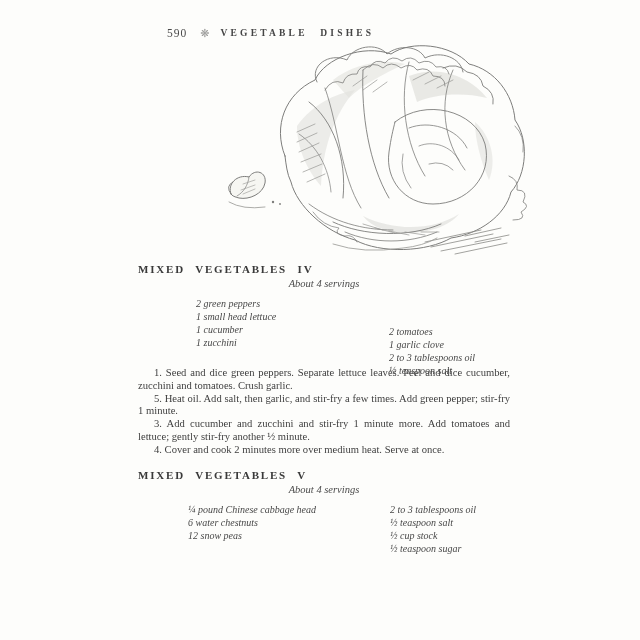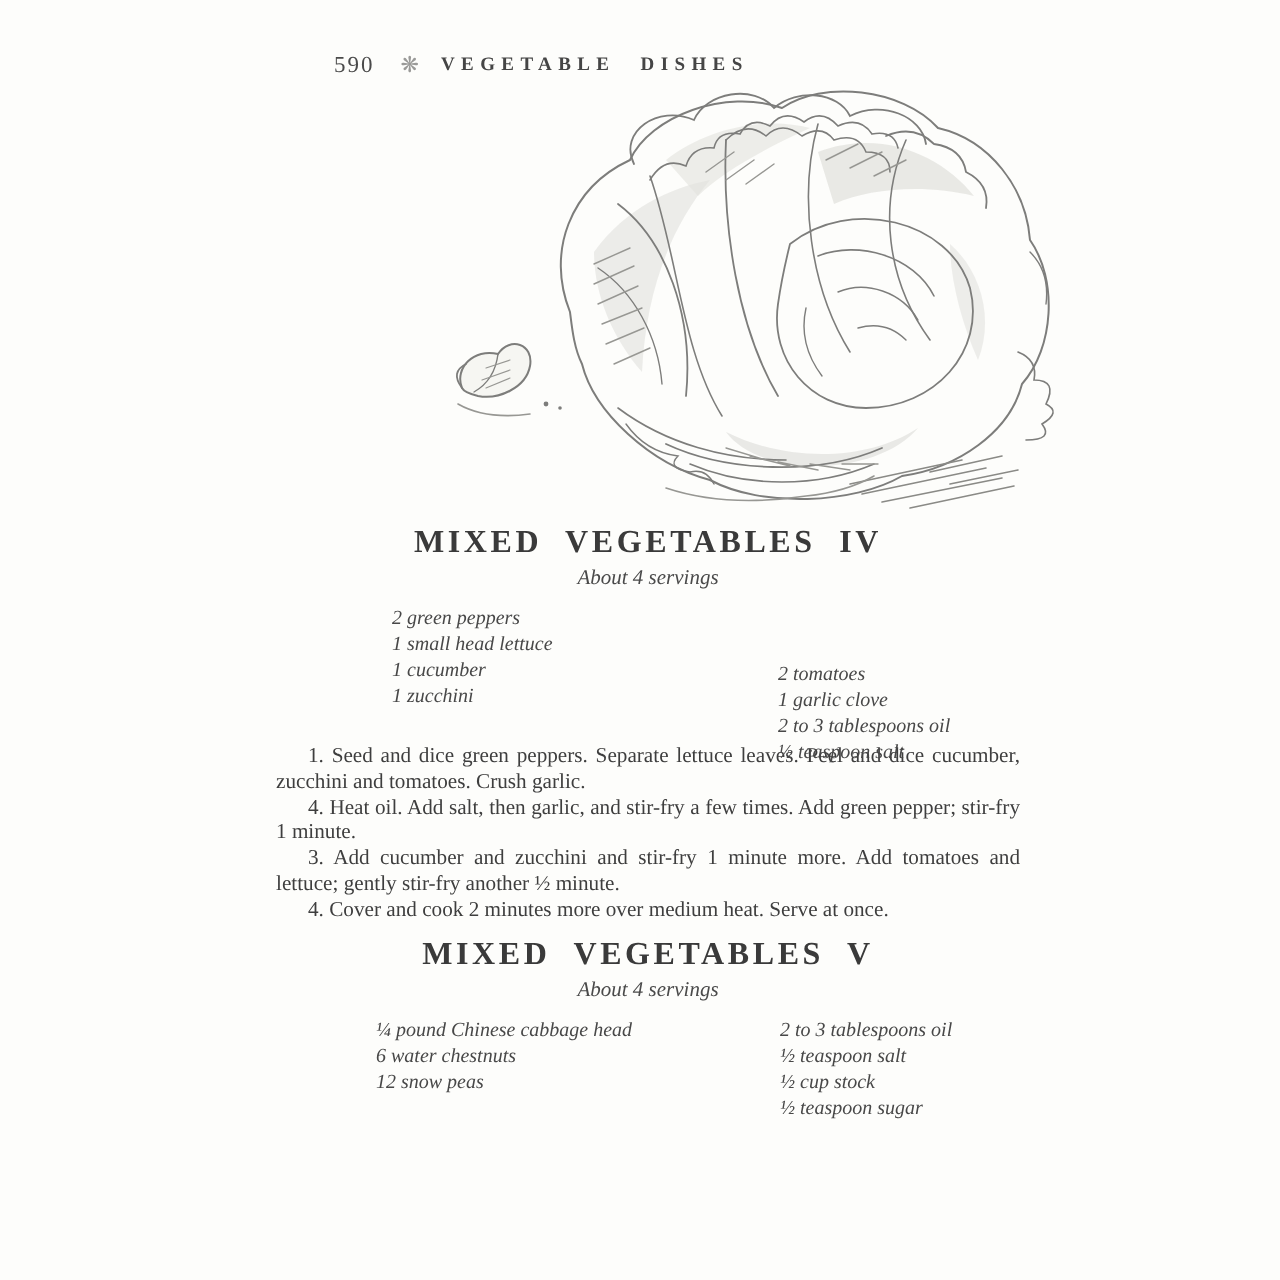--- a/index.html
+++ b/index.html
@@ -38,22 +38,21 @@
     width:322px; height:224px;
   }
   .illustration svg { width:100%; height:100%; }
   
   .recipe {
     position:absolute; left:138px; width:372px;
   }
   .recipe-iv { top:263px; }
   .recipe-v  { top:469px; }
   .recipe-title {
-    text-align:center;
-    font-size:16px; font-weight:bold;
+    font-size:11px; font-weight:bold;
     letter-spacing:1.8px; word-spacing:6px;
     color:#3a3a3a;
   }
   .servings {
     text-align:center;
     font-style:italic;
     font-size:10.5px;
     margin-top:3px;
     color:#4a4a4a;
   }
@@ -170,21 +169,21 @@
       </ul>
       <ul class="ing-col ing-right">
         <li>2 tomatoes</li>
         <li>1 garlic clove</li>
         <li>2 to 3 tablespoons oil</li>
         <li>½ teaspoon salt</li>
       </ul>
     </div>
     <div class="steps">
       <p>1. Seed and dice green peppers. Separate lettuce leaves. Peel and dice cucumber, zucchini and tomatoes. Crush garlic.</p>
-      <p>4. Heat oil. Add salt, then garlic, and stir-fry a few times. Add green pepper; stir-fry 1 minute.</p>
+      <p>5. Heat oil. Add salt, then garlic, and stir-fry a few times. Add green pepper; stir-fry 1 minute.</p>
       <p>3. Add cucumber and zucchini and stir-fry 1 minute more. Add tomatoes and lettuce; gently stir-fry another ½ minute.</p>
       <p>4. Cover and cook 2 minutes more over medium heat. Serve at once.</p>
     </div>
   </section>
 
   <section class="recipe recipe-v">
     <h2 class="recipe-title">MIXED VEGETABLES V</h2>
     <div class="servings">About 4 servings</div>
     <div class="ingredients">
       <ul class="ing-col ing-left">

